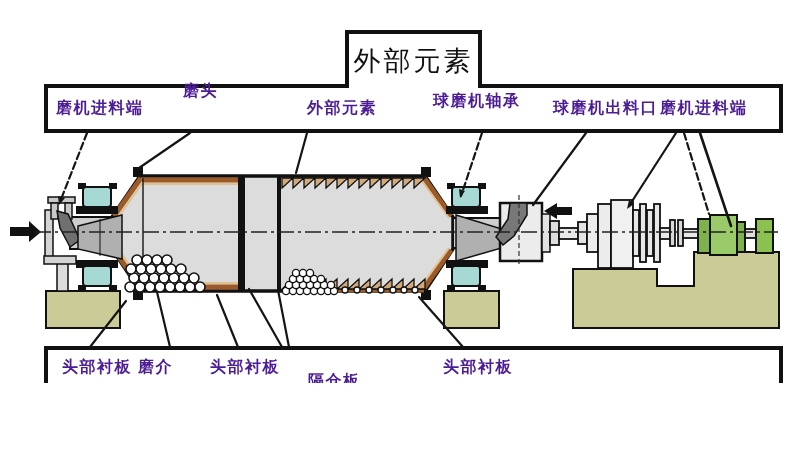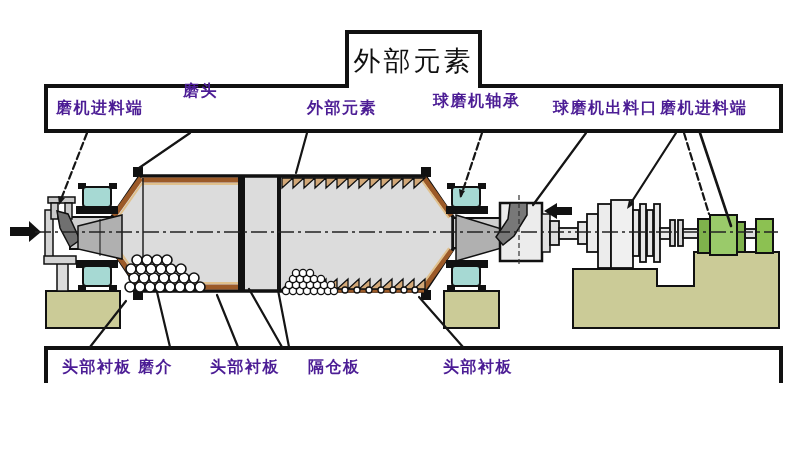--- a/index.html
+++ b/index.html
@@ -254,16 +254,16 @@
   <div class="lbl" style="left:56px;top:99px">磨机进料端</div>
   <div class="lbl" style="left:183px;top:82px">磨头</div>
   <div class="lbl" style="left:307px;top:99px">外部元素</div>
   <div class="lbl" style="left:433px;top:92px">球磨机轴承</div>
   <div class="lbl" style="left:553px;top:99px">球磨机出料口</div>
   <div class="lbl" style="left:660px;top:99px">磨机进料端</div>
 
   <div class="lbl" style="left:62px;top:358px">头部衬板</div>
   <div class="lbl" style="left:138px;top:358px">磨介</div>
   <div class="lbl" style="left:210px;top:358px">头部衬板</div>
-  <div class="lbl" style="left:308px;top:358px">隔仓板</div>
+  <div class="lbl" style="left:308px;top:372px">隔仓板</div>
   <div class="lbl" style="left:443px;top:358px">头部衬板</div>
 
 </div>
 
 </body></html>

